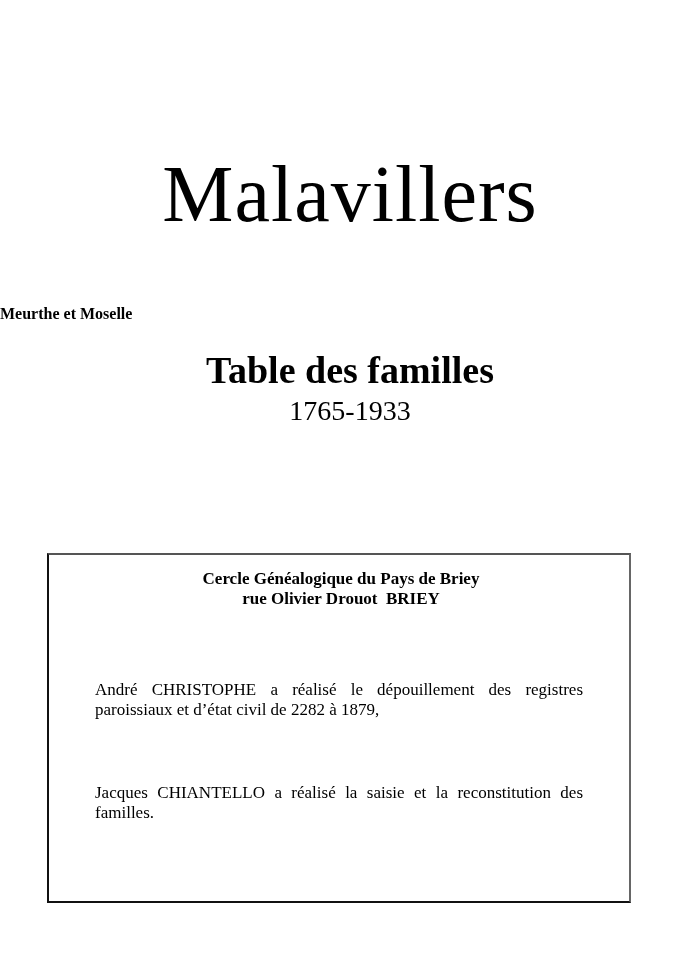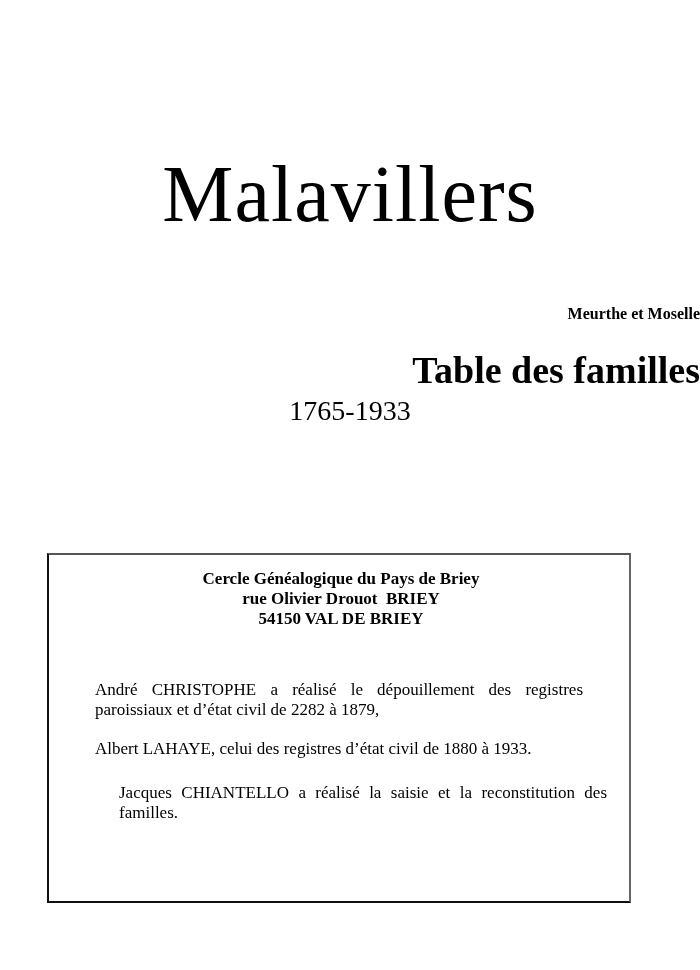--- a/index.html
+++ b/index.html
@@ -24,31 +24,31 @@
     font-weight: normal;
     font-size: 80px;
     line-height: 92px;
     letter-spacing: 1px;
   }
   .subtitle {
     position: absolute;
     left: 0;
     width: 700px;
     top: 304px;
-    text-align: right;
+    text-align: left;
     font-weight: bold;
     font-size: 16px;
     line-height: 20px;
   }
   .heading {
     position: absolute;
     left: 0;
     width: 700px;
     top: 348px;
-    text-align: right;
+    text-align: center;
     font-weight: bold;
     font-size: 38px;
     line-height: 44px;
   }
   .years {
     position: absolute;
     left: 0;
     width: 700px;
     top: 394px;
     text-align: center;
@@ -83,39 +83,35 @@
     left: 46px;
     width: 488px;
     font-size: 17px;
     line-height: 20px;
     text-align: justify;
     text-align-last: left;
   }
   .para b { font-weight: normal; }
   .p1 { top: 125px; }
   .p2 { top: 184px; }
-  .p3 { top: 228px; margin-left: 24px; }
+  .p3 { top: 228px; }
 </style>
 </head>
 <body>
 
 <div class="title">Malavillers</div>
 <div class="subtitle">Meurthe et Moselle</div>
 <div class="heading">Table des familles</div>
 <div class="years">1765-1933</div>
 
 <div class="box">
   <div class="org">
     <div>Cercle Généalogique du Pays de Briey</div>
     <div style="white-space: pre;">rue Olivier Drouot  BRIEY</div>
-    <div>54150 VAL DE BRIEY</div>
   </div>
 
   <div class="para p1">
     <b>André CHRISTOPHE</b><span> a réalisé le dépouillement des registres paroissiaux et d’état civil de 2282 à 1879,</span>
-  </div>
-  <div class="para p2">
-    <b>Albert LAHAYE,</b><span> celui des registres d’état civil de 1880 à 1933.</span>
   </div>
   <div class="para p3">
     <b>Jacques CHIANTELLO</b><span> a réalisé la saisie et la reconstitution des familles.</span>
   </div>
 </div>
 
 </body></html>

